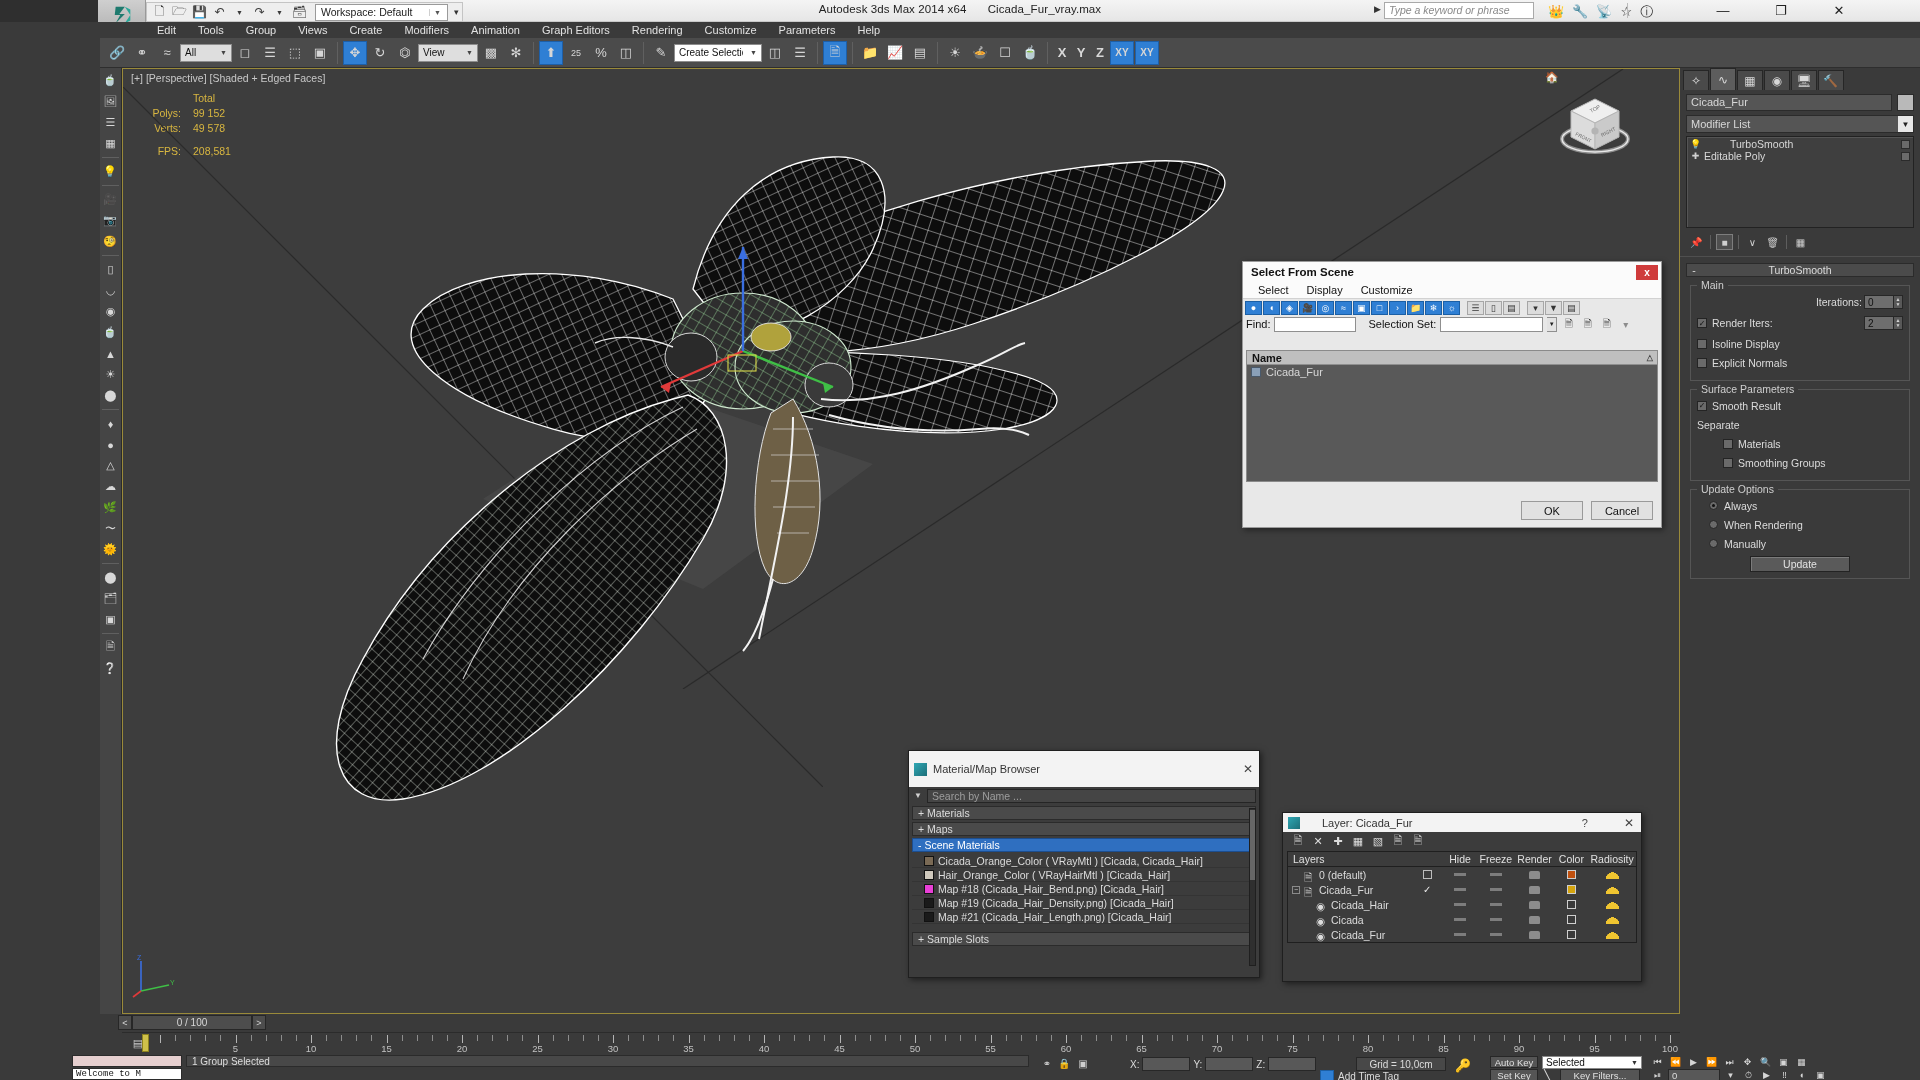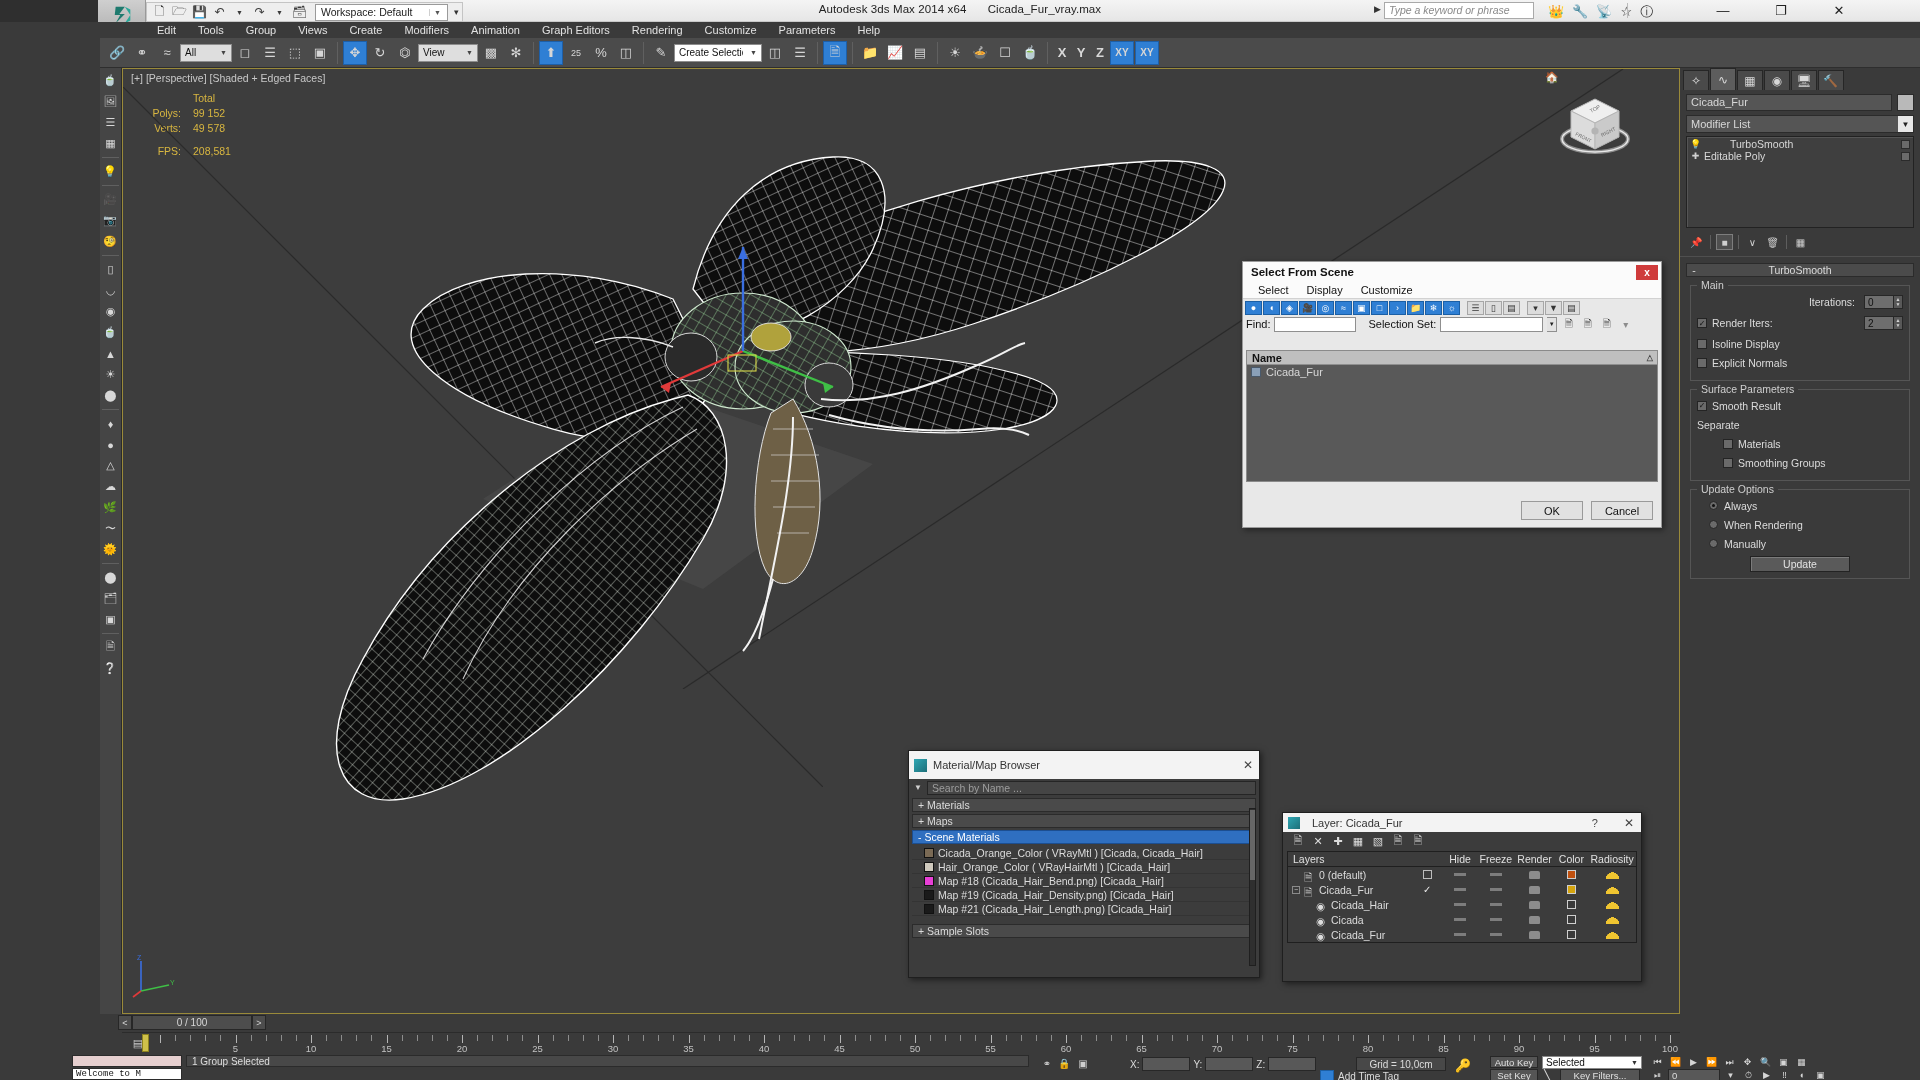--- a/index.html
+++ b/index.html
@@ -123,21 +123,21 @@
   .cp-divider{height:1px;background:#272727;margin:3px 0 0 0;border-bottom:1px solid #4f4f4f;}
 
   .rollout{margin:6px 6px 0 6px;}
   .ro-head{display:flex;align-items:center;height:14px;background:#4b4b4b;border:1px solid #2b2b2b;
     font-size:10.5px;color:#dcdcdc;}
   .ro-head .mn{width:14px;text-align:center;}
   .ro-head .tt{flex:1;text-align:center;padding-right:14px;}
   .grp{border:1px solid #555;margin:8px 4px 4px 4px;padding:8px 6px 6px 6px;position:relative;}
   .grp > .lg{position:absolute;top:-7px;left:6px;background:#3a3a3a;padding:0 4px;font-size:10.5px;color:#cfcfcf;}
   .frow{display:flex;align-items:center;height:16px;margin-bottom:5px;font-size:10.5px;color:#dcdcdc;}
-  .frow .lbl{text-align:right;flex:1;padding-right:9px;}
+  .frow .lbl{text-align:right;flex:1;padding-right:2px;}
   .spin{display:flex;align-items:center;}
   .spin .fld{width:30px;height:14px;background:#6e6e6e;border:1px solid #272727;
     font-size:10px;color:#101010;padding-left:3px;line-height:14px;}
   .spin .sp{width:9px;height:14px;background:#585858;border:1px solid #272727;border-left:none;
     display:flex;flex-direction:column;align-items:center;justify-content:center;
     font-size:5px;line-height:5px;color:#d5d5d5;}
   .ck{width:10px;height:10px;border:1px solid #242424;background:#6a6a6a;
     display:inline-flex;align-items:center;justify-content:center;font-size:8px;color:#111;margin-right:5px;}
   .ckrow{display:flex;align-items:center;height:15px;font-size:10.5px;color:#dcdcdc;margin-bottom:4px;}
   .rd{width:9px;height:9px;border-radius:50%;border:1px solid #242424;background:#6a6a6a;
@@ -177,42 +177,42 @@
   .sfs-colhdr .sortmk{margin-left:auto;padding-right:4px;font-size:8px;color:#444;}
   .sfs-row{display:flex;align-items:center;height:14px;padding-left:4px;gap:5px;font-size:11px;color:#d7d7d7;cursor:pointer;}
   .sfs-row .ic{width:10px;height:10px;background:#8aa0b8;border:1px solid #49596b;}
   .sfs-btns{position:absolute;right:8px;bottom:7px;display:flex;gap:8px;}
   .sfs-btns .b{width:62px;height:19px;background:#e1e1e1;border:1px solid #9a9a9a;
     font-size:11px;color:#111;display:flex;align-items:center;justify-content:center;cursor:pointer;}
 
   
   .mmb{position:absolute;left:908px;top:750px;width:352px;height:228px;
     background:#3c3c3c;border:1px solid #1f1f1f;box-shadow:2px 2px 6px rgba(0,0,0,.5);}
-  .mmb-tbar{height:28px;background:#f3f3f3;display:flex;align-items:center;padding-left:5px;gap:6px;}
+  .mmb-tbar{height:36px;background:#f3f3f3;display:flex;align-items:center;padding-left:5px;gap:6px;}
   .mmb-tbar .ic{width:13px;height:13px;background:linear-gradient(135deg,#2fa7b4,#1d6f79);}
   .mmb-tbar .tt{font-size:11px;color:#333;}
   .mmb-tbar .x{margin-left:auto;margin-right:6px;font-size:12px;color:#444;cursor:pointer;}
   .mmb-search{height:17px;display:flex;align-items:center;gap:3px;padding:2px 3px;}
   .mmb-search .fun{font-size:8px;color:#d0d0d0;width:12px;text-align:center;}
   .mmb-search .inp{flex:1;height:14px;background:#454545;border:1px solid #252525;
     font-size:10.5px;color:#9d9d9d;padding-left:4px;line-height:13px;}
   .mmb-grp{margin:2px 3px;height:14px;background:#4a4a4a;border:1px solid #2b2b2b;
     display:flex;align-items:center;padding-left:5px;font-size:10.5px;color:#dcdcdc;cursor:pointer;}
   .mmb-grp.sel{background:#2f6fc0;border-color:#1c4e90;color:#fff;}
   .mmb-items{margin:0 3px;background:#3c3c3c;}
   .mmb-item{display:flex;align-items:center;height:14px;gap:4px;padding-left:12px;
     font-size:10.5px;color:#dcdcdc;border-bottom:1px solid #343434;cursor:pointer;}
   .mmb-item .sw{width:10px;height:10px;border:1px solid #111;flex:none;}
   .mmb-sb{position:absolute;right:3px;top:57px;width:7px;height:158px;background:#2f2f2f;border:1px solid #1f1f1f;}
   .mmb-sb i{display:block;width:5px;height:70px;background:#666;margin:1px auto;}
 
   
   .lyr{position:absolute;left:1282px;top:812px;width:360px;height:170px;
     background:#3c3c3c;border:1px solid #1f1f1f;box-shadow:2px 2px 6px rgba(0,0,0,.5);}
-  .lyr-tbar{height:19px;background:#f3f3f3;display:flex;align-items:center;padding-left:5px;gap:12px;}
+  .lyr-tbar{height:19px;background:#f3f3f3;display:flex;align-items:center;padding-left:5px;gap:22px;}
   .lyr-tbar .ic{width:12px;height:12px;background:linear-gradient(135deg,#2fa7b4,#1d6f79);}
   .lyr-tbar .tt{font-size:11px;color:#333;}
   .lyr-tbar .q{margin-left:auto;font-size:11px;color:#444;cursor:pointer;}
   .lyr-tbar .x{margin:0 7px 0 14px;font-size:12px;color:#444;cursor:pointer;}
   .lyr-tools{height:17px;display:flex;align-items:center;gap:6px;padding:2px 0 0 8px;}
   .lyr-tools .b{width:14px;height:14px;display:flex;align-items:center;justify-content:center;
     font-size:11px;color:#dcdcdc;cursor:pointer;}
   .lyr-grid{margin:2px 4px;border:1px solid #1f1f1f;background:#3c3c3c;}
   .lyr-hdr{display:flex;height:15px;background:#3c3c3c;border-bottom:1px solid #1f1f1f;
     font-size:10.5px;color:#e0e0e0;align-items:center;}

